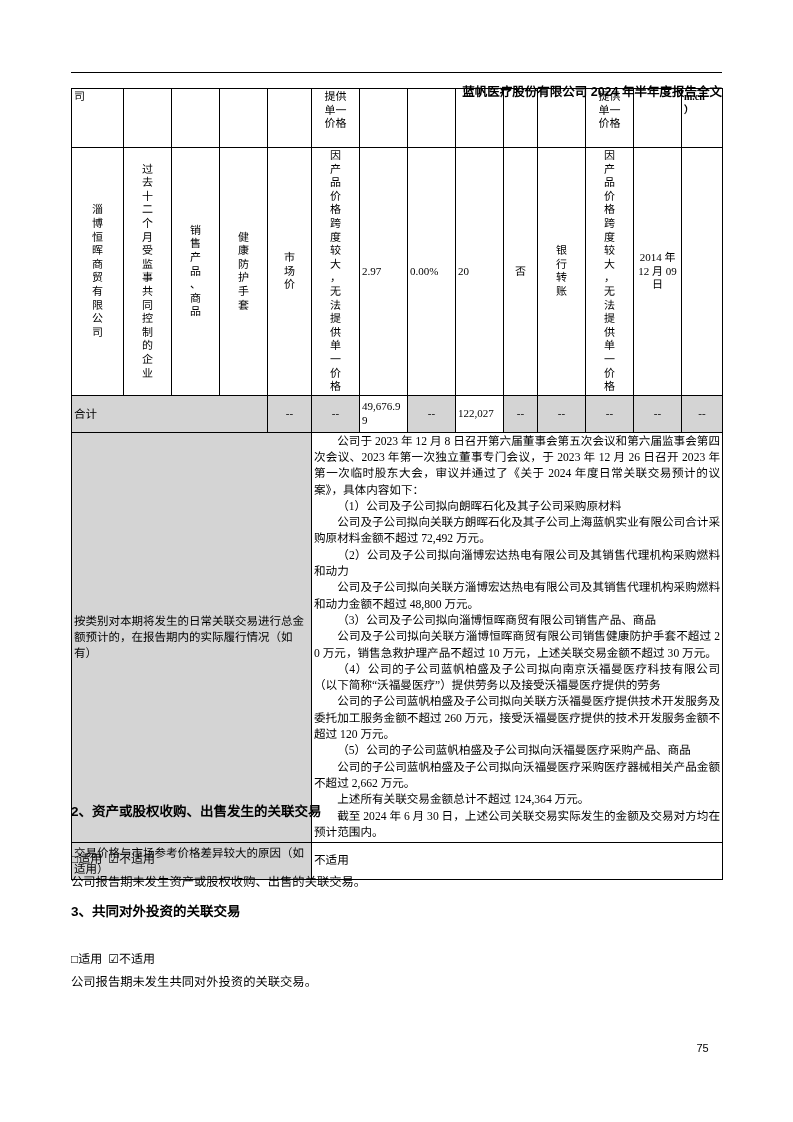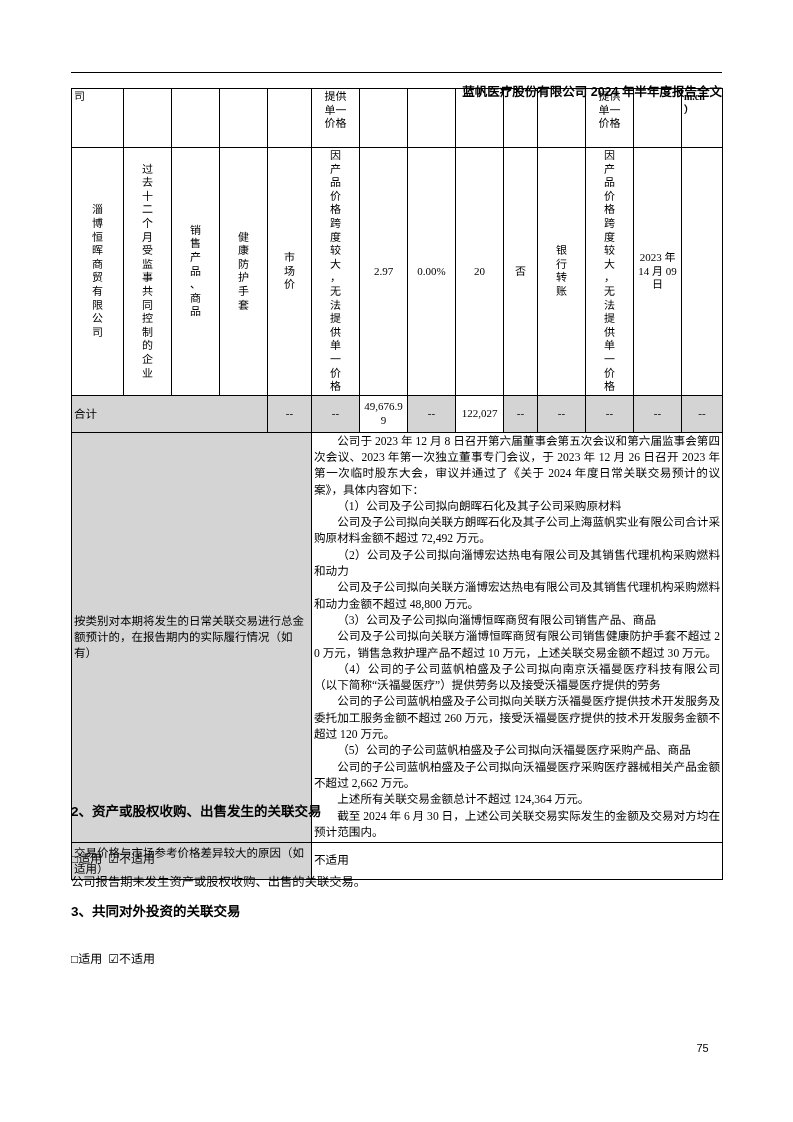--- a/index.html
+++ b/index.html
@@ -63,21 +63,21 @@
     line-height: 13.5px;
   }
   table.doc td {
     border: 1px solid #000;
     padding: 1px 2px;
     vertical-align: middle;
     word-break: break-all;
     font-family: "Liberation Serif", "DejaVu Serif", serif;
   }
   .vt-cell { text-align: center; }
-  .num { text-align: center; padding-right: 4px; }
+  .num { text-align: left; padding-right: 4px; }
   .ctr { text-align: center; }
   .shade { background: #d4d4d4; }
   .lbl {
     background: #d4d4d4;
     text-align: left;
     padding-left: 5px;
     font-size: 11.5px;
     line-height: 16px;
   }
   .body-cell {
@@ -290,21 +290,21 @@
               <span style="display: block;">，</span>
               <span style="display: block;">无</span>
               <span style="display: block;">法</span>
               <span style="display: block;">提</span>
               <span style="display: block;">供</span>
               <span style="display: block;">单</span>
               <span style="display: block;">一</span>
               <span style="display: block;">价</span>
               <span style="display: block;">格</span>
             </td>
-        <td class="ctr">2023 年 14 月 09 日</td>
+        <td class="ctr">2014 年 12 月 09 日</td>
         <td></td>
       </tr>
 
       <tr>
         <td class="lbl" colspan="4" style="height:34px">合计</td>
         <td class="shade ctr">--</td>
         <td class="shade ctr">--</td>
         <td class="num">49,676.99</td>
         <td class="shade ctr">--</td>
         <td class="num">122,027</td>
@@ -348,16 +348,17 @@
     <span class="box-empty"></span><span>适用</span>
     &nbsp;<span class="box-check"></span><span>不适用</span>
   </div>
   <div class="para" style="top:874px">公司报告期未发生资产或股权收购、出售的关联交易。</div>
 
   <div class="sect-head" style="top:903px">3、共同对外投资的关联交易</div>
   <div class="applic" style="top:951px">
     <span class="box-empty"></span><span>适用</span>
     &nbsp;<span class="box-check"></span><span>不适用</span>
   </div>
+  <div class="para" style="top:974px">公司报告期未发生共同对外投资的关联交易。</div>
 
   <div class="pagenum"><span>75</span></div>
 
 </div>
 
 </body></html>

